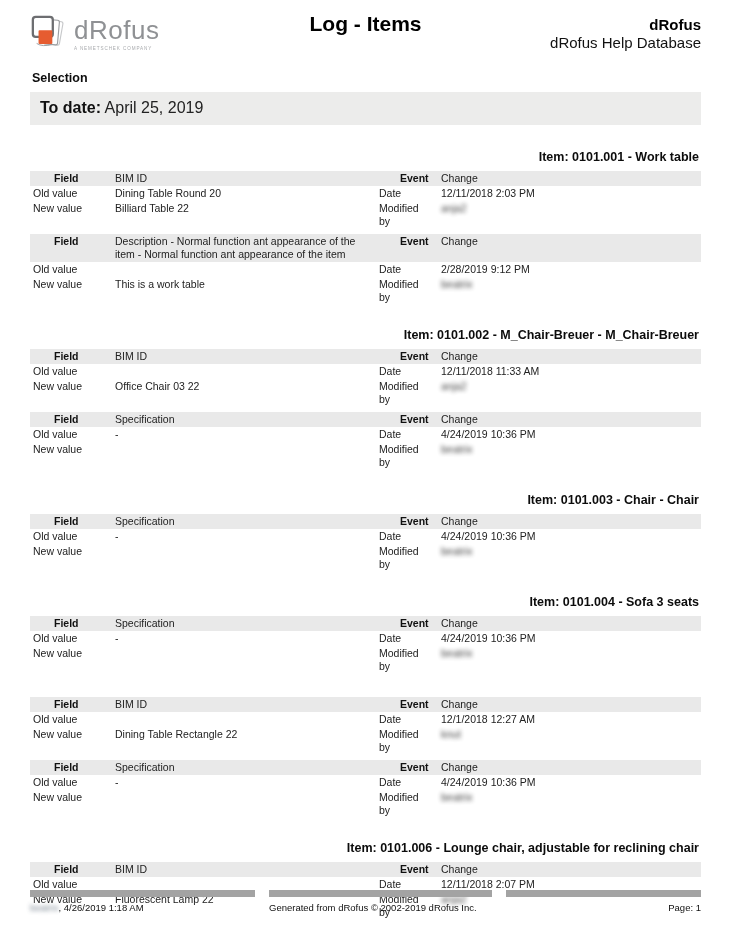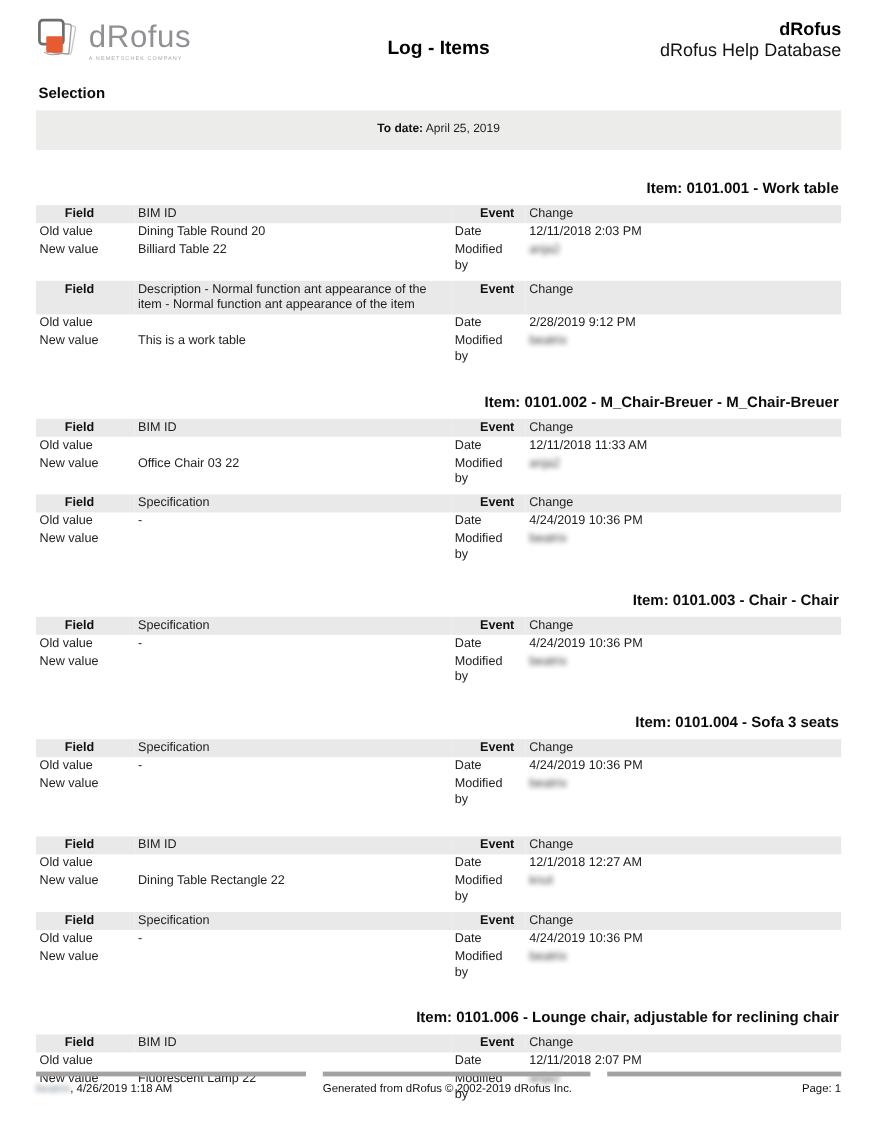--- a/index.html
+++ b/index.html
@@ -12,50 +12,50 @@
   }
   .page { padding:8px 30px 0 30px; }
 
   
   .hdr { position:relative; height:50px; display:flex; align-items:center; }
   .logo-wrap { display:flex; align-items:flex-start; gap:6px; }
   .logo-icon { width:38px; height:38px; flex:0 0 auto; }
   .brand-col { display:flex; flex-direction:column; margin-top:3px; }
   .brand-text { font-size:26px; line-height:26px; color:#8f9194; font-weight:400; letter-spacing:.5px; }
   .brand-tagline { font-size:4.6px; letter-spacing:.9px; color:#a9abae; margin-top:3px; white-space:nowrap; }
-  .hdr-title { position:absolute; left:0; right:0; top:24px; text-align:center;
-               font-size:16px; font-weight:bold; color:#000; }
+  .hdr-title { position:absolute; left:0; right:0; top:4px; text-align:center;
+               font-size:21px; font-weight:bold; color:#000; }
   .hdr-right { margin-left:auto; text-align:right; position:relative; z-index:2; }
   .hdr-project { font-size:15px; font-weight:bold; color:#000; line-height:17px; }
   .hdr-db { font-size:15px; color:#111; margin-top:1px;margin-left:28px; }
 
   
   .section-heading { font-size:12.5px; font-weight:bold; color:#0c0c0c; margin:13px 0 7px 2px; }
   .selection-box { background:#ececeb; padding:8px 10px 11px 10px; }
-  .sel-line { font-size:10px; line-height:13px; margin:1px 0 6px 0; color:#222;text-align:center; }
+  .sel-line { font-size:16px; line-height:13px; margin:1px 0 6px 0; color:#222; }
   .sel-line:last-child { margin-bottom:0; }
   .sel-line b { font-weight:bold; color:#111; }
 
   
   .item { margin-top:23px; }
   .item:first-child { margin-top:25px; }
   .item-title { font-size:12.5px; font-weight:bold; color:#0c0c0c; margin:0 2px 7px 2px;text-align:right; }
   table.log-table { width:100%; border-collapse:collapse; table-layout:fixed;
                     font-size:10.5px; margin:0 0 5px 0; }
   table.log-table td { padding:1px 6px 1px 3px; vertical-align:top; line-height:13px; color:#222; }
   tr.head-row { background:#e9e9e9; }
   tr.head-row td.lab { font-weight:bold; color:#111;padding-left:24px; }
   col.c1 { width:82px; } col.c2 { width:264px; } col.c3 { width:62px; } col.c4 { width:auto; }
 
   .blurred { filter: blur(2px); color:#5c6a78; opacity:.85; }
 
   
   .report-footer { position:absolute; left:30px; right:30px; bottom:22px;
                    display:flex; gap:14px; font-size:9.5px; color:#101010; }
-  .fcell { border-top:4px solid #a3a3a3; padding-top:5px; }
+  .fcell { border-top:7px solid #a3a3a3; padding-top:5px; }
   .f-left  { width:225px; }
   .f-center{ flex:1; }
   .f-right { width:195px; text-align:right; }
 </style>
 </head>
 <body>
 
 <div class="page">
 
   <div class="hdr">

